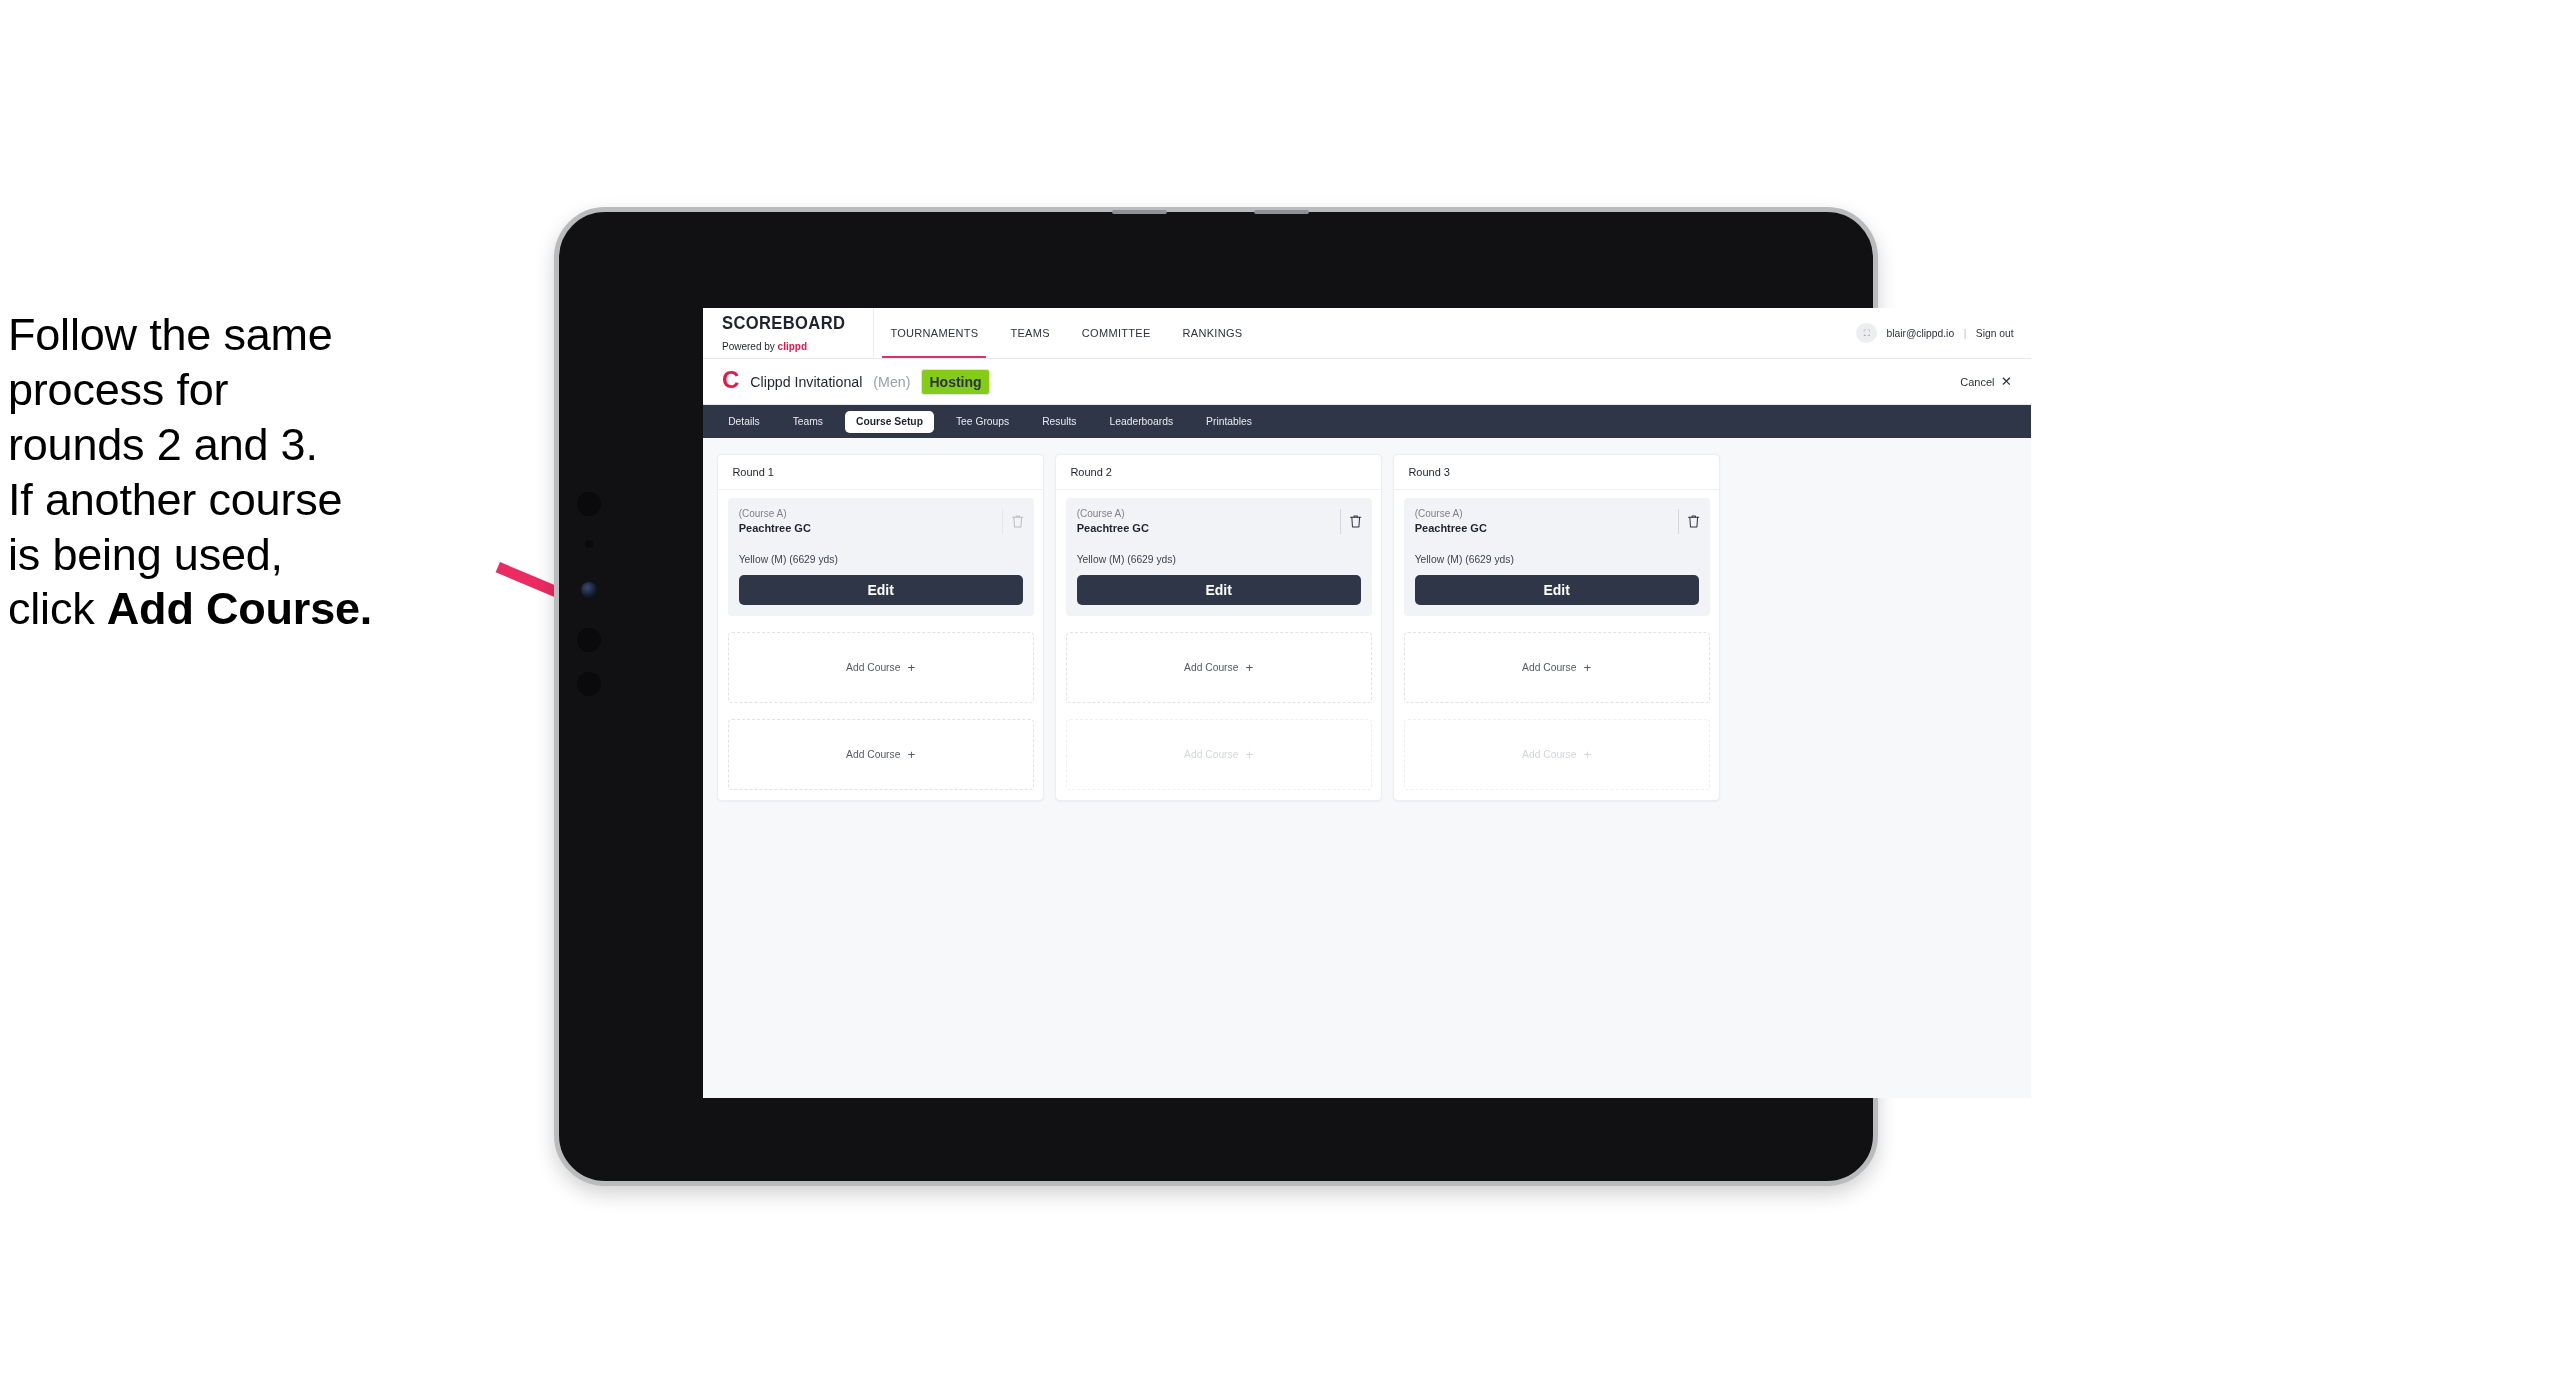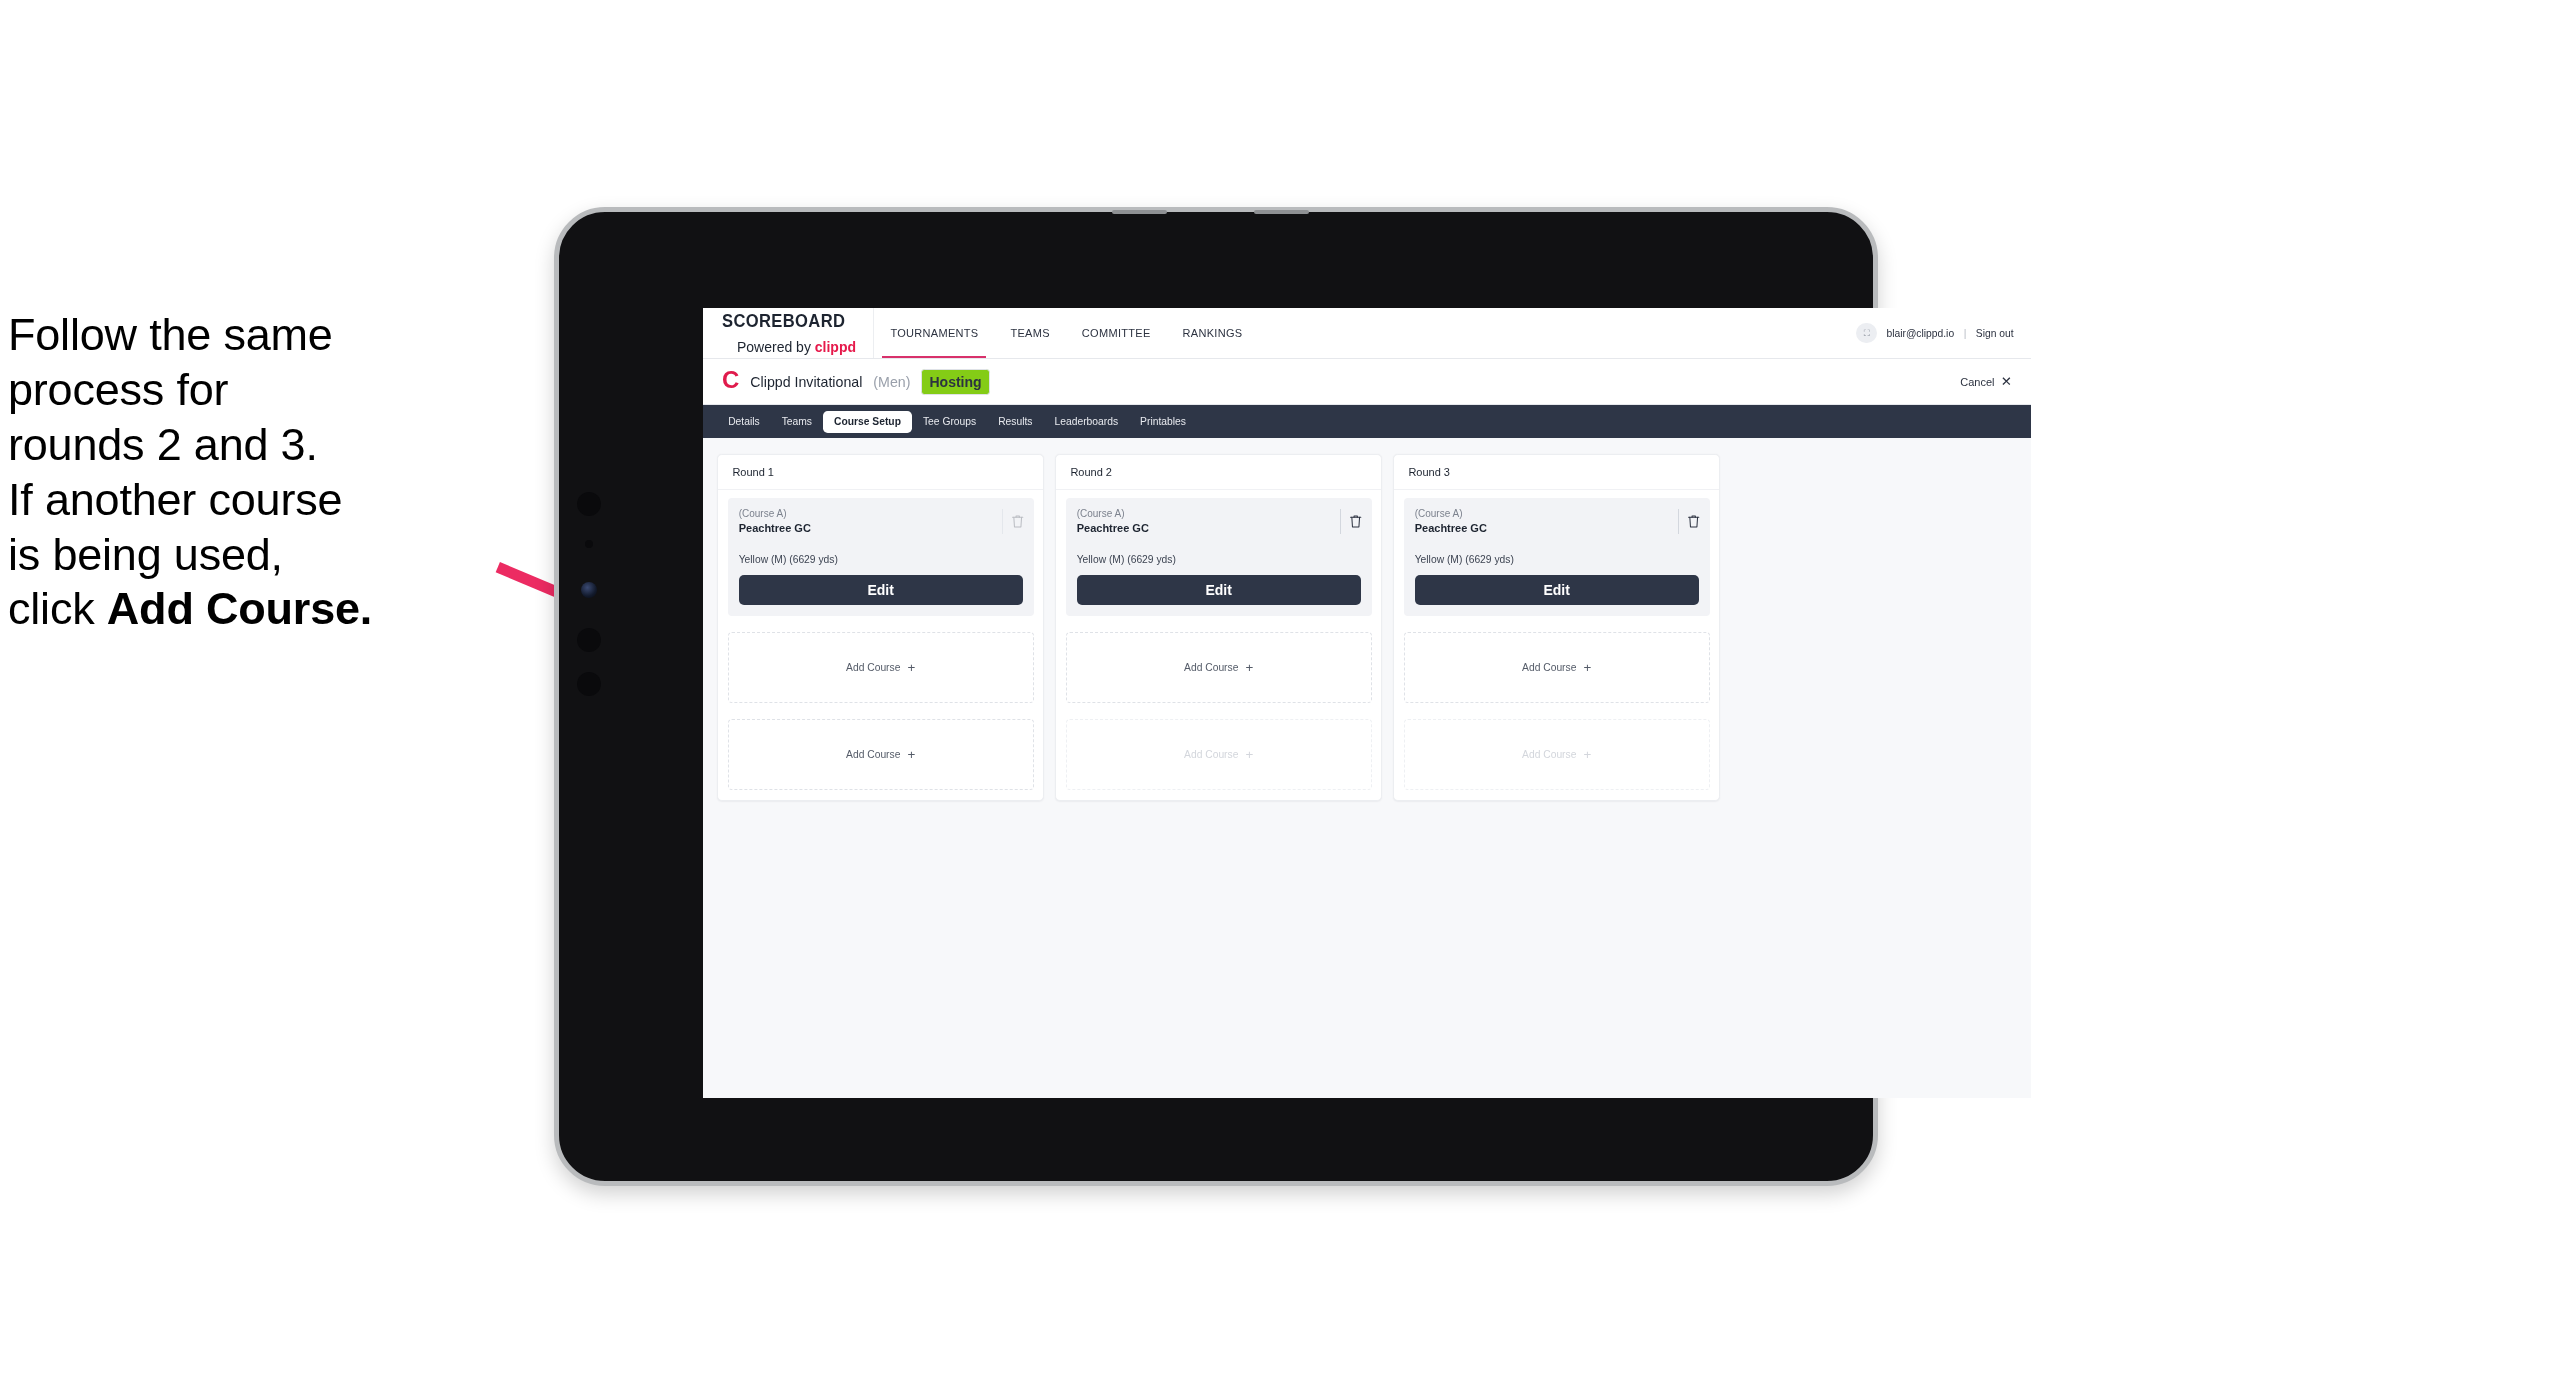--- a/index.html
+++ b/index.html
@@ -76,21 +76,21 @@
     padding: 0 17.4px 0 19px;
     border-right: 0.8px solid #eceef1;
   }
   #brand-title {
     font-size: 18px; font-weight: 900; letter-spacing: 0.4px;
     color: #1d2430; line-height: 1;
     font-family: "Liberation Sans", sans-serif;
     transform: scaleX(0.92); transform-origin: left center;
   }
   #brand-sub {
-    font-size: 14px; color: #1d2430; margin-top: 10px; line-height: 1; text-align: right;
+    font-size: 10px; color: #1d2430; margin-top: 10px; line-height: 1;
   }
   #brand-sub .pink { color: #e6194b; font-weight: bold; }
 
   .topnav { display: flex; align-items: stretch; }
   .topnav-item {
     display: flex; align-items: center;
     padding: 0 16px;
     font-size: 11px;
     color: #2c3240;
     letter-spacing: 0.3px;
@@ -135,21 +135,21 @@
   #cancel {
     margin-left: auto; display: flex; align-items: center; gap: 6.3px;
     font-size: 11px; color: #2c3240; cursor: pointer;
   }
   #cancel .x { font-size: 13.4px; line-height: 1; }
 
   
   #tabstrip {
     height: 33px; background: #2e3647;
     display: flex; align-items: center;
-    padding: 0 14.2px; gap: 0;
+    padding: 0 14.2px; gap: 11px;
   }
   .tab {
     font-size: 10.3px; color: #e8eaef;
     padding: 5.5px 11px; border-radius: 4.7px; cursor: pointer;
     white-space: nowrap;
   }
   .tab.active { background: #ffffff; color: #1d2430; font-weight: bold; }
 
   
   #board {

